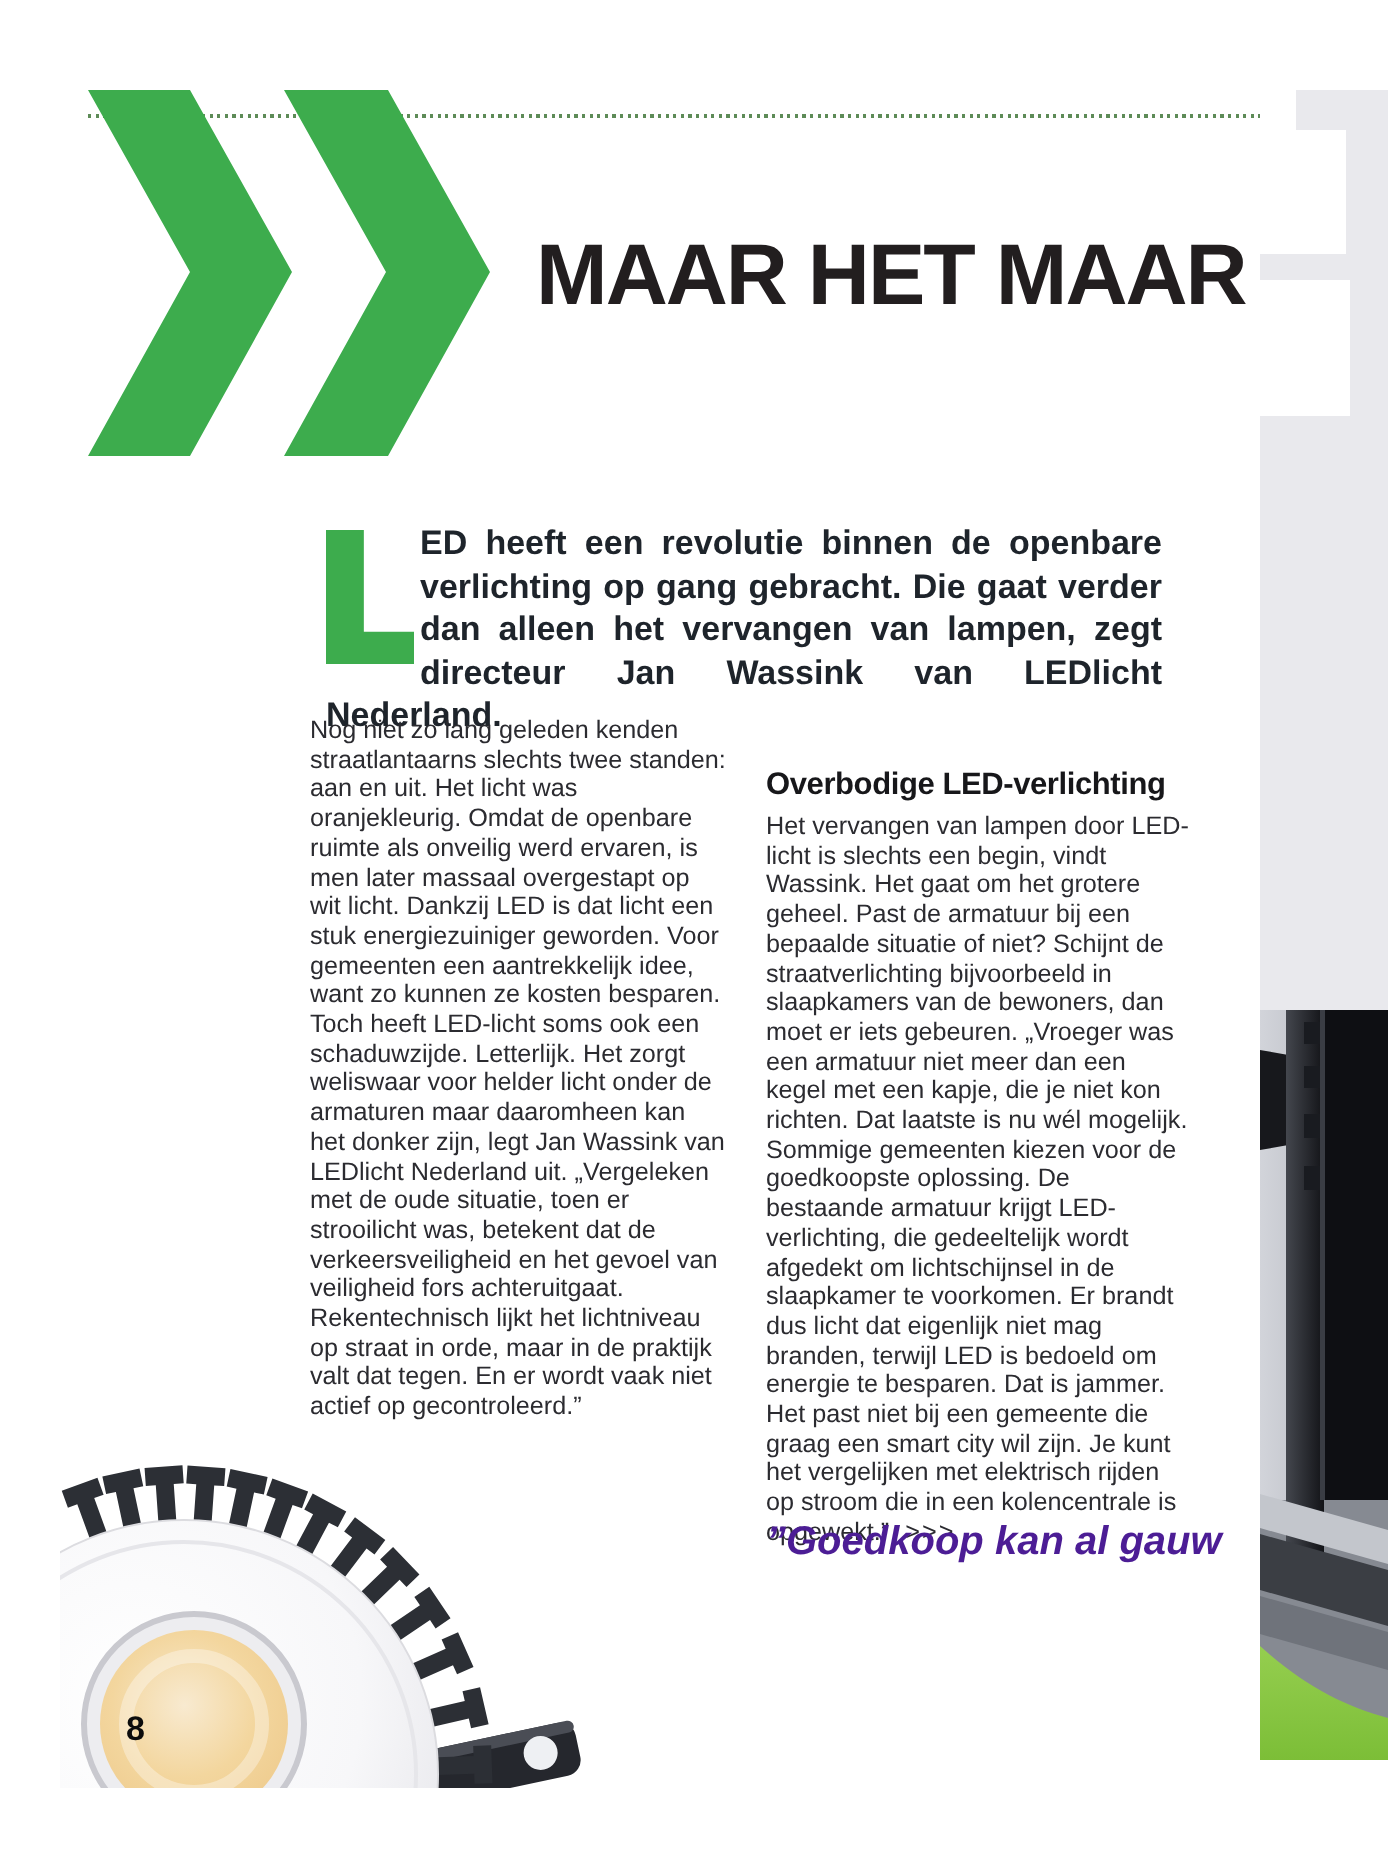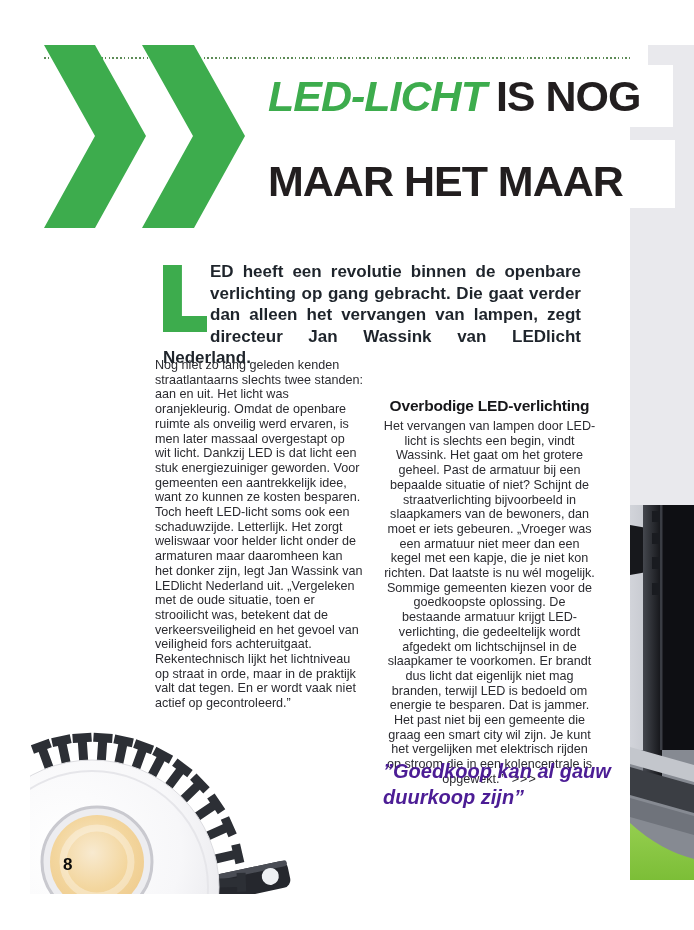--- a/index.html
+++ b/index.html
@@ -31,21 +31,21 @@
   .lead{position:absolute;left:163px;top:261px;width:418px;margin:0;
     font-size:17px;font-weight:bold;line-height:21.5px;color:#1e242b;text-align:justify;}
   .dropcap{float:left;width:44px;height:67px;margin:4px 3px 0 0;background:#3dac4d;
     clip-path:polygon(0 0,43% 0,43% 76%,100% 76%,100% 100%,0 100%);
     color:transparent;overflow:hidden;font-size:50px;}
 
   
   .col{position:absolute;font-size:12.6px;line-height:14.7px;color:#2b2b30;}
   .col p{margin:0;}
   .col-left{left:155px;top:358px;width:208px;}
-  .col-right{left:383px;top:397px;width:213px;text-align:center;}
+  .col-right{left:383px;top:384px;width:213px;}
   .col-right h3{margin:0 0 4px 0;font-size:15.5px;line-height:18px;letter-spacing:-0.2px;
     color:#17171a;font-weight:bold;}
   .more{margin-left:8px;letter-spacing:1px;}
 
   
   .pullquote{position:absolute;left:383px;top:758px;color:#4c1d95;
     font-style:italic;font-weight:600;font-size:20px;line-height:26px;}
 
   
   .lamp{position:absolute;left:30px;top:722px;}
@@ -95,38 +95,36 @@
     <rect x="22" y="78" width="9" height="12" fill="#191b20"></rect>
     <rect x="30" y="0" width="34" height="245" fill="#0e0f13"></rect>
     <rect x="30" y="0" width="2.5" height="245" fill="#3a3d44"></rect>
     <polygon points="0,242 64,260 64,277 0,259" fill="#c3c6cc"></polygon>
     <polygon points="0,262 64,280 64,308 0,290" fill="#3b3e44"></polygon>
     <polygon points="0,293 64,311 64,330 0,312" fill="#6f737b"></polygon>
     <path d="M0,318 C22,338 42,348 64,354 L64,375 L0,375 Z" fill="url(#gGreen)"></path>
   </svg>
 
   <div class="title">
-    <div class="line1"><span class="accent">LED-LICHT</span><span>IS NOG</span></div>
     <div class="line2">MAAR HET MAAR</div>
   </div>
 
   <p class="lead"><span class="dropcap">L</span><span>ED heeft een revolutie binnen de openbare verlichting op gang gebracht. Die gaat verder dan alleen het vervangen van lampen, zegt directeur Jan Wassink van LEDlicht Nederland.</span></p>
 
   <div class="col col-left">
     <p>Nog niet zo lang geleden kenden straatlantaarns slechts twee standen: aan en uit. Het licht was oranjekleurig. Omdat de openbare ruimte als onveilig werd ervaren, is men later massaal overgestapt op wit licht. Dankzij LED is dat licht een stuk energiezuiniger geworden. Voor gemeenten een aantrekkelijk idee, want zo kunnen ze kosten besparen. Toch heeft LED-licht soms ook een schaduwzijde. Letterlijk. Het zorgt weliswaar voor helder licht onder de armaturen maar daaromheen kan het donker zijn, legt Jan Wassink van LEDlicht Nederland uit. „Vergeleken met de oude situatie, toen er strooilicht was, betekent dat de verkeersveiligheid en het gevoel van veiligheid fors achteruitgaat. Rekentechnisch lijkt het lichtniveau op straat in orde, maar in de praktijk valt dat tegen. En er wordt vaak niet actief op gecontroleerd.”</p>
   </div>
 
   <div class="col col-right">
     <h3>Overbodige LED-verlichting</h3>
     <p><span>Het vervangen van lampen door LED-licht is slechts een begin, vindt Wassink. Het gaat om het grotere geheel. Past de armatuur bij een bepaalde situatie of niet? Schijnt de straatverlichting bijvoorbeeld in slaapkamers van de bewoners, dan moet er iets gebeuren. „Vroeger was een armatuur niet meer dan een kegel met een kapje, die je niet kon richten. Dat laatste is nu wél mogelijk. Sommige gemeenten kiezen voor de goedkoopste oplossing. De bestaande armatuur krijgt LED-verlichting, die gedeeltelijk wordt afgedekt om lichtschijnsel in de slaapkamer te voorkomen. Er brandt dus licht dat eigenlijk niet mag branden, terwijl LED is bedoeld om energie te besparen. Dat is jammer. Het past niet bij een gemeente die graag een smart city wil zijn. Je kunt het vergelijken met elektrisch rijden op stroom die in een kolencentrale is opgewekt.”</span><span class="more">&gt;&gt;&gt;</span></p>
   </div>
 
   <div class="pullquote">
     <div>”Goedkoop kan al gauw</div>
-    <div>duurkoop zijn”</div>
   </div>
 
   <svg class="lamp" width="262" height="172" viewBox="0 0 262 172">
     <defs>
       <radialGradient id="gBody" cx="40%" cy="35%" r="75%">
         <stop offset="0" stop-color="#ffffff"></stop>
           <stop offset="0.6" stop-color="#f7f7f9"></stop>
         <stop offset="1" stop-color="#e4e4e9"></stop>
       </radialGradient>
       <radialGradient id="gLens" cx="45%" cy="40%" r="70%">

